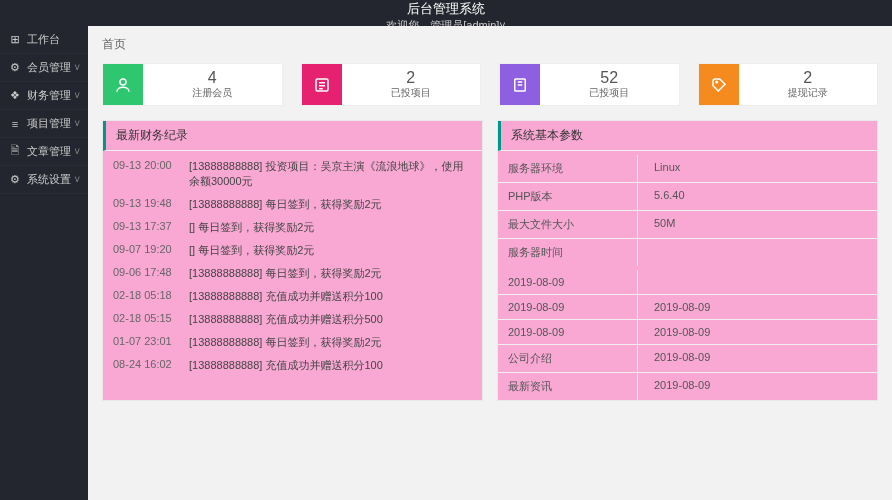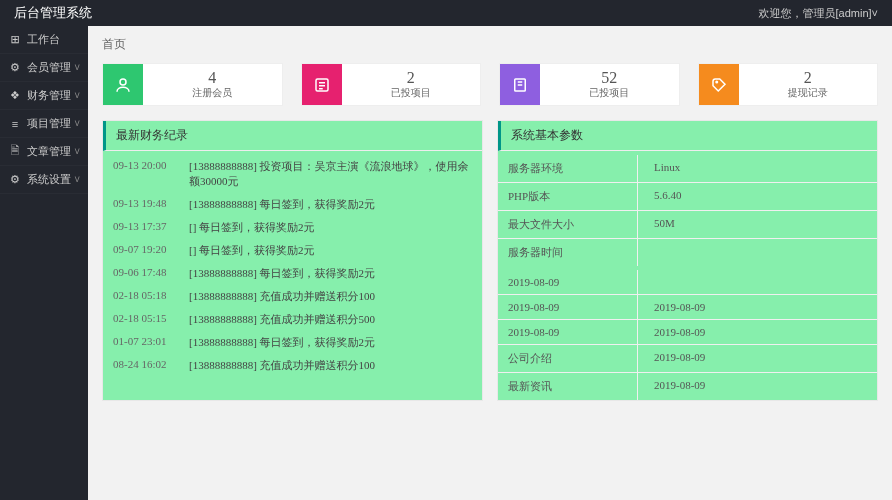--- a/index.html
+++ b/index.html
@@ -1,38 +1,38 @@
 <!DOCTYPE html>
 <html><head>
 <meta charset="utf-8">
 <style>
 * { margin: 0; padding: 0; box-sizing: border-box; }
 body { font-family: "Microsoft YaHei", Arial, sans-serif; font-size: 12px; background: #f2f2f2; color: #333; }
 
-.header { background: #23262e; height: 26px; display: flex; justify-content: space-between; align-items: center; padding: 0 14px; color: #ccc; }
+.header { background: #23262e; height: 26px; display: flex; justify-content: space-between; align-items: center; padding: 0 14px; color: #ccc; flex-direction: column; }
 .header-title { font-size: 13px; color: #fff; }
 .header-user { font-size: 11px; cursor: pointer; }
 
 .sidebar { position: absolute; left: 0; top: 26px; bottom: 0; width: 88px; background: #23262e; color: #ccc; }
 .side-item { display: flex; align-items: center; padding: 6px 8px; font-size: 11px; cursor: pointer; border-bottom: 1px solid rgba(255,255,255,0.03); }
 .side-icon { width: 14px; height: 14px; display: inline-flex; align-items: center; justify-content: center; margin-right: 5px; font-size: 11px; }
 .side-chev { margin-left: auto; font-size: 10px; color: #888; }
 
-.main { position: absolute; left: 88px; right: 0; top: 26px; bottom: 0; padding: 10px 14px; overflow: auto; font-family: Liberation Serif, serif; }
+.main { position: absolute; left: 88px; right: 0; top: 26px; bottom: 0; padding: 10px 14px; overflow: auto; }
 .breadcrumb { font-size: 12px; color: #666; margin-bottom: 10px; }
 
 .stats-row { display: flex; gap: 18px; margin-bottom: 14px; }
 .stat-card { display: flex; width: 190px; height: 43px; background: #fff; border: 1px solid #eee; }
 .stat-icon { width: 40px; display: flex; align-items: center; justify-content: center; color: #fff; }
 .stat-body { flex: 1; display: flex; flex-direction: column; align-items: center; justify-content: center; }
 .stat-num { font-size: 16px; color: #555; line-height: 1.1; }
 .stat-label { font-size: 10px; color: #666; }
 
 .panels { display: flex; gap: 14px; }
-.panel { background: #86efac; border: 1px solid #e8e8e8; flex: 1; }
+.panel { background: #f9a8d4; border: 1px solid #e8e8e8; flex: 1; }
 .panel-hd { padding: 6px 10px; border-bottom: 1px solid #eee; border-left: 3px solid #009688; font-size: 12px; color: #333; }
 .panel-bd { padding: 4px 0; }
 
 .fin-row { display: flex; padding: 4px 10px; font-size: 11px; color: #444; justify-content: flex-end; }
 .fin-time { width: 60px; color: #666; }
 .fin-text { flex: 1; padding-left: 16px; }
 
 .sys-row { display: flex; border-bottom: 1px solid #f0f0f0; gap: 6px; }
 .sys-row:last-child { border-bottom: none; }
 .sys-k { width: 140px; padding: 6px 10px; font-size: 11px; color: #555; border-right: 1px solid #f0f0f0; }

